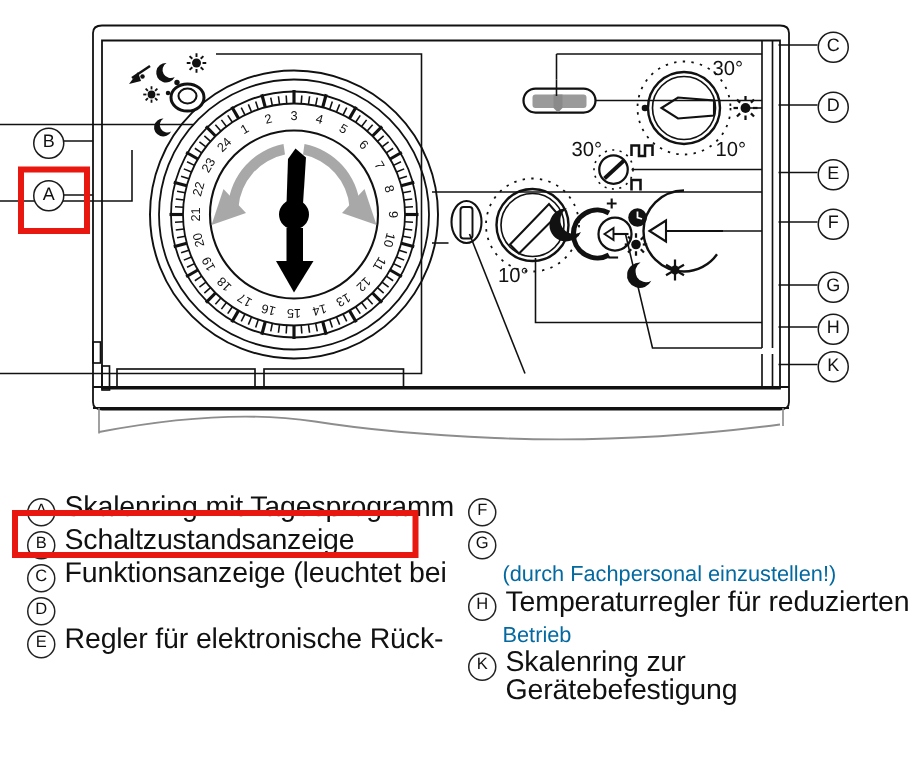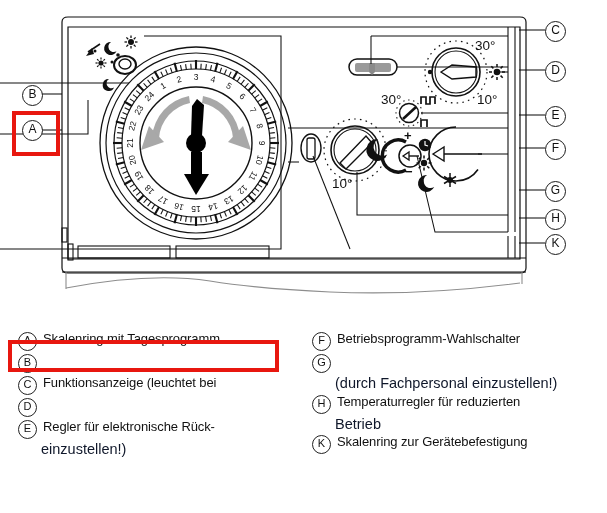--- a/index.html
+++ b/index.html
@@ -20,22 +20,22 @@
   #hl-a{position:absolute;border:4px solid #e8170f;background:transparent;}
 
   
   #legend{position:absolute;left:0;top:330px;width:607px;height:183px;}
   .lg-col{position:absolute;top:0;}
   .lg-row{position:relative;display:flex;align-items:flex-start;
           margin-bottom:1px;}
   .lg-mark{flex:0 0 auto;width:17px;height:17px;border:1.15px solid #222;
            border-radius:50%;font-size:11px;line-height:15px;text-align:center;
            margin-right:6px;margin-top:2px;background:#fff;color:#111;}
-  .lg-text{font-size:13px;line-height:18.5px;color:#111;letter-spacing:-0.1px;}
-  .lg-sub{padding-left:23px;font-size:14.5px;line-height:18.5px;color:#0f172a;}
+  .lg-text{font-size:19px;line-height:18.5px;color:#111;letter-spacing:-0.1px;}
+  .lg-sub{padding-left:23px;font-size:14.5px;line-height:18.5px;color:#0369a1;}
 
   
   #hl-legend{position:absolute;left:8px;top:10px;width:271px;height:32px;
              border:4px solid #e8170f;background:transparent;
              box-sizing:border-box;z-index:5;pointer-events:none;}
 </style>
 </head>
 <body>
 
 <div id="diagram">
@@ -426,43 +426,42 @@
 
   <div class="lg-col" style="left:18px;width:290px;">
 
     <div class="lg-row">
       <div class="lg-mark">A</div>
       <div class="lg-text">Skalenring mit Tagesprogramm</div>
     </div>
 
     <div class="lg-row">
       <div class="lg-mark">B</div>
+      <div class="lg-text">Schaltzustandsanzeige</div>
     </div>
 
     <div class="lg-row">
       <div class="lg-mark">C</div>
       <div class="lg-text">Funktionsanzeige (leuchtet bei</div>
     </div>
 
     <div class="lg-row">
       <div class="lg-mark">D</div>
     </div>
 
     <div class="lg-row">
       <div class="lg-mark">E</div>
       <div class="lg-text">Regler für elektronische Rück-</div>
     </div>
-    <div class="lg-sub">einzustellen!)</div>
   </div>
 
   <div class="lg-col" style="left:312px;width:295px;">
 
     <div class="lg-row">
       <div class="lg-mark">F</div>
-      <div class="lg-text">Betriebsprogramm-Wahlschalter</div>
     </div>
 
     <div class="lg-row">
       <div class="lg-mark">G</div>
     </div>
     <div class="lg-sub">(durch Fachpersonal einzustellen!)</div>
 
     <div class="lg-row">
       <div class="lg-mark">H</div>
       <div class="lg-text">Temperaturregler für reduzierten</div>

